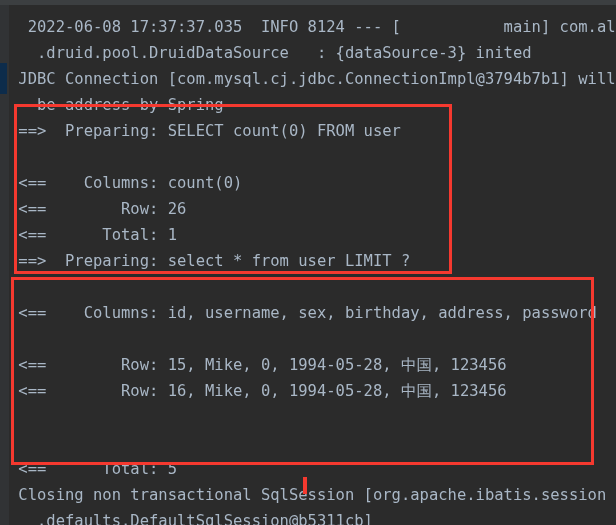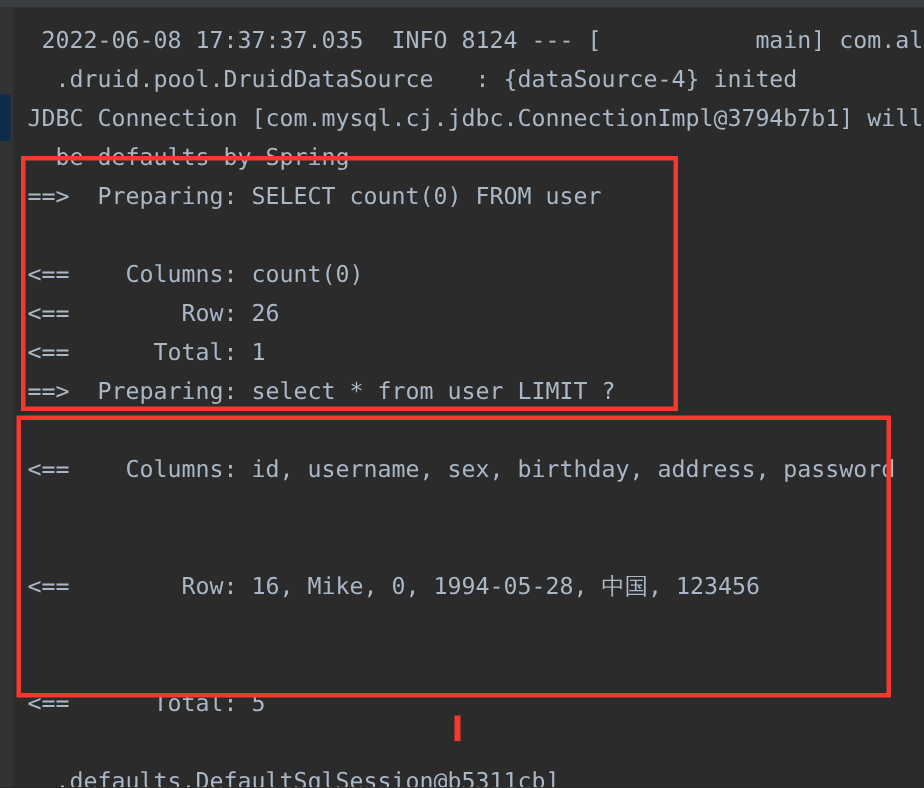--- a/index.html
+++ b/index.html
@@ -101,31 +101,33 @@
 
   <div class="top-strip"></div>
 
   <div class="gutter">
     <div class="gutter-marker"></div>
   </div>
   <div class="gutter-divider"></div>
 
   <div class="console">
     <div class="line" style="top:9px">  2022-06-08 17:37:37.035  INFO 8124 --- [           main] com.aliba</div>
-    <div class="line" style="top:35px">   .druid.pool.DruidDataSource   : {dataSource-4} inited</div>
+    <div class="line" style="top:35px">   .druid.pool.DruidDataSource   : {dataSource-3} inited</div>
     <div class="line" style="top:61px"> JDBC Connection [com.mysql.cj.jdbc.ConnectionImpl@3794b7b1] will n</div>
-    <div class="line" style="top:87px">   be defaults by Spring</div>
+    <div class="line" style="top:87px">   be address by Spring</div>
     <div class="line" style="top:113px"> ==&gt;  Preparing: SELECT count(0) FROM user</div>
     <div class="line" style="top:165px"> &lt;==    Columns: count(0)</div>
     <div class="line" style="top:191px"> &lt;==        Row: 26</div>
     <div class="line" style="top:217px"> &lt;==      Total: 1</div>
     <div class="line" style="top:243px"> ==&gt;  Preparing: select * from user LIMIT ?</div>
     <div class="line" style="top:295px"> &lt;==    Columns: id, username, sex, birthday, address, password</div>
+    <div class="line" style="top:347px"> &lt;==        Row: 15, Mike, 0, 1994-05-28, 中国, 123456</div>
     <div class="line" style="top:373px"> &lt;==        Row: 16, Mike, 0, 1994-05-28, 中国, 123456</div>
     <div class="line" style="top:451px"> &lt;==      Total: 5</div>
+    <div class="line" style="top:477px"> Closing non transactional SqlSession [org.apache.ibatis.session</div>
     <div class="line" style="top:503px">   .defaults.DefaultSqlSession@b5311cb]</div>
 
     <div class="caret"></div>
   </div>
 
   <div class="hlbox" id="box-count-query" style="left: 14px; top: 104px; width: 438px; height: 170px; border-color: rgb(245, 57, 47);"></div>
   <div class="hlbox" id="box-rows-result" style="left: 11px; top: 277px; width: 583px; height: 188px; border-color: rgb(245, 57, 47);"></div>
 
 </div>
 

